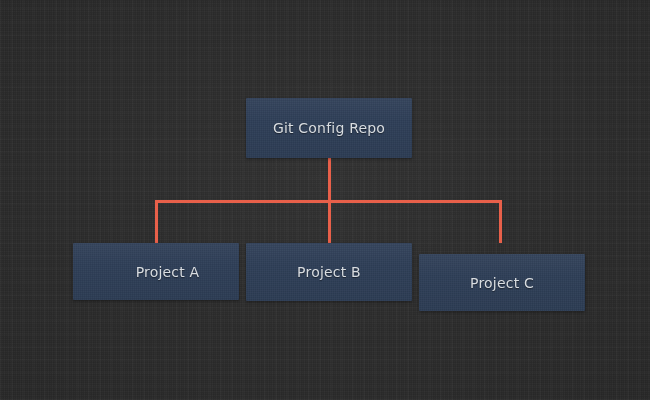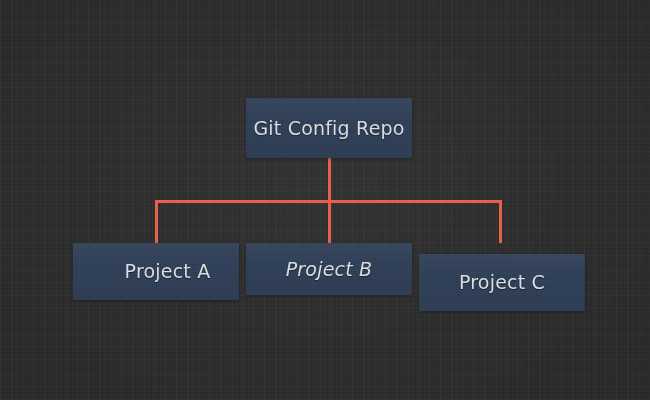--- a/index.html
+++ b/index.html
@@ -83,32 +83,32 @@
       linear-gradient(180deg,
         rgba(255,255,255,0.035) 0%,
         rgba(255,255,255,0.000) 40%,
         rgba(0,0,0,0.045) 100%);
     border-radius: 1px;
     box-shadow: 0 1px 3px rgba(0,0,0,0.35);
   }
 
   .node-label {
     color: #d9dde1;
-    font-size: 19px;
+    font-size: 14px;
     font-weight: 400;
     letter-spacing: 0.2px;
     line-height: 1;
     white-space: nowrap;
     text-shadow: 0 1px 1px rgba(0,0,0,0.45);
   }
 
   
   #node-root    { left: 246px; top: 98px;  width: 166px; height: 60px; }
   #node-child-0 { left: 73px;  top: 243px; width: 166px; height: 57px; padding-left: 23px; }
-  #node-child-1 { left: 246px; top: 243px; width: 166px; height: 52px; font-style: italic; }
+  #node-child-1 { left: 246px; top: 243px; width: 166px; height: 58px; }
   #node-child-2 { left: 419px; top: 243px; width: 166px; height: 57px; margin-top: 11px; }
 </style>
 </head>
 <body>
 
 <div id="canvas">
 
   <svg id="connectors" viewBox="0 0 650 400" width="650" height="400" aria-hidden="true">
     <g stroke="#e8604a" stroke-width="3" fill="none" shape-rendering="crispEdges">
 

